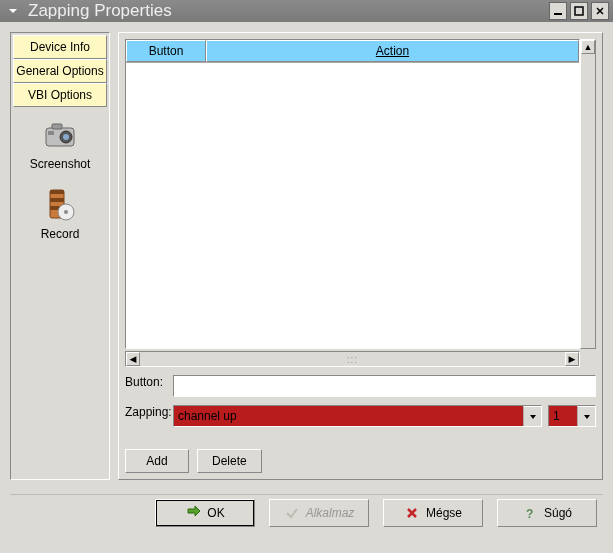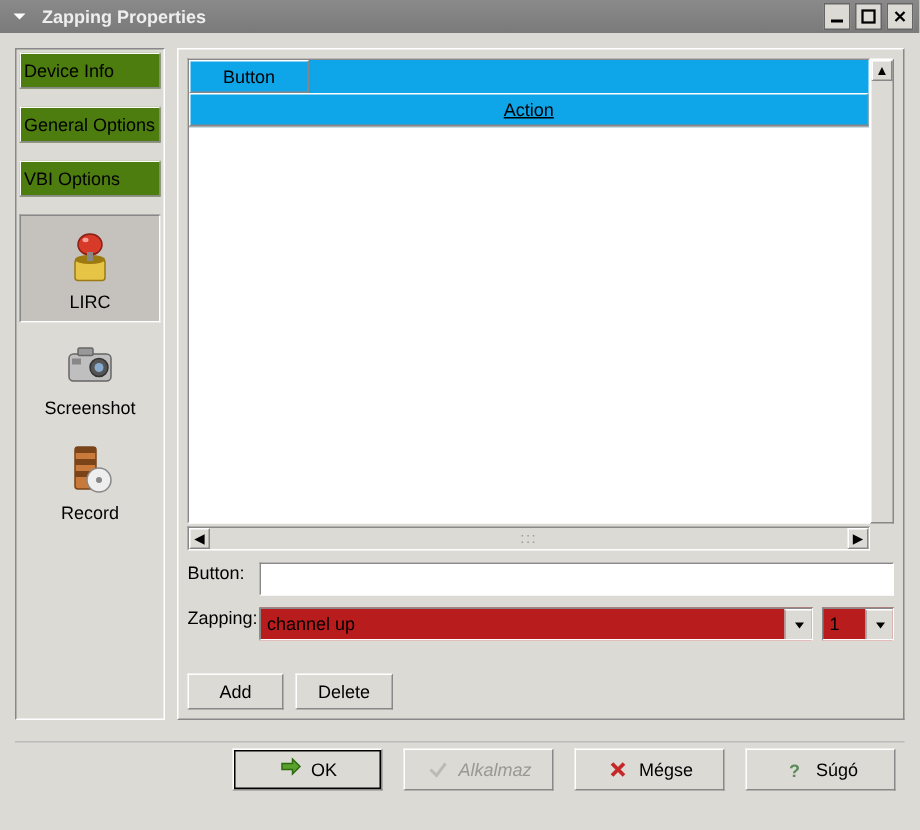--- a/index.html
+++ b/index.html
@@ -1,39 +1,39 @@
 <!DOCTYPE html>
 <html><head>
 <meta charset="utf-8">
 <style>
 * { box-sizing: border-box; margin: 0; padding: 0; font-family: sans-serif; font-size: 12px; }
 body { background: #dcdad5; width: 613px; height: 553px; overflow: hidden; }
 
 .titlebar { height: 22px; background: linear-gradient(#8a8a8a, #7a7a7a); display: flex; align-items: center; padding: 0 4px; color: #fff; }
 .titlebar-menu { width: 18px; height: 18px; display: flex; align-items: center; justify-content: center; margin-right: 6px; }
-.titlebar-title { flex: 1; font-weight: bold; font-size: 12px; color: #eee; }
+.titlebar-title { flex: 1; font-weight: normal; font-size: 17px; color: #eee; }
 .titlebar-btns { display: flex; gap: 3px; }
 .titlebar-btn { width: 18px; height: 18px; background: #dcdad5; border: 1px solid #666; display: flex; align-items: center; justify-content: center; color: #000; }
 
 .window-body { padding: 10px; display: flex; flex-direction: column; height: calc(100% - 22px); }
 
 .main-row { display: flex; gap: 8px; flex: 0 0 auto; }
 
 .sidebar { width: 100px; border: 1px solid; border-color: #888 #fff #fff #888; padding: 2px; background: #dcdad5; }
-.sidebar-tab { border: 1px solid; border-color: #fff #888 #888 #fff; padding: 4px 2px; background: #4d7c0f; margin-bottom: 12px; }
+.sidebar-tab { border: 1px solid; border-color: #fff #888 #888 #fff; padding: 4px 2px; text-align: center; background: #fef9c3; margin-bottom: 0; }
 .sidebar-icon-item { text-align: center; padding: 6px 2px; }
 .sidebar-icon-item.selected { border: 1px solid; border-color: #888 #fff #fff #888; background: #c5c2bd; }
 .sidebar-icon-item .icon-slot { height: 42px; display: flex; align-items: center; justify-content: center; }
 .sidebar-icon-item .label { margin-top: 2px; }
 
 .content-panel { flex: 1; border: 1px solid; border-color: #fff #888 #888 #fff; padding: 6px; display: flex; flex-direction: column; }
 
 .table-wrap { display: flex; height: 310px; }
 .table-area { flex: 1; border: 1px solid; border-color: #888 #fff #fff #888; background: #fff; display: flex; flex-direction: column; }
-.table-head { display: flex; background: #0ea5e9; border-bottom: 1px solid #aaa; flex-direction: column; }
+.table-head { display: flex; background: #7dd3fc; border-bottom: 1px solid #aaa; }
 .th { padding: 3px 6px; border: 1px solid; border-color: #fff #888 #888 #fff; text-align: center; }
 .th.button-col { width: 80px; }
 .th.action-col { flex: 1; text-decoration: underline; }
 .table-body { flex: 1; background: #fff; }
 .vscroll { width: 16px; border: 1px solid; border-color: #fff #888 #888 #fff; background: #dcdad5; display: flex; flex-direction: column; justify-content: flex-start; }
 .vscroll .arrow { width: 14px; height: 14px; border: 1px solid; border-color: #fff #888 #888 #fff; display: flex; align-items: center; justify-content: center; font-size: 9px; }
 
 .hscroll-row { display: flex; margin-top: 2px; }
 .hscroll { flex: 1; height: 16px; border: 1px solid; border-color: #888 #fff #fff #888; background: #dcdad5; display: flex; align-items: center; justify-content: center; position: relative; }
 .hscroll .arrow-l, .hscroll .arrow-r { position: absolute; width: 14px; height: 14px; border: 1px solid; border-color: #fff #888 #888 #fff; display: flex; align-items: center; justify-content: center; font-size: 9px; top: 0; }
@@ -88,32 +88,20 @@
   </div>
 </div>
 
 <div class="window-body">
   <div class="main-row">
     <div class="sidebar">
       <div class="sidebar-tab">Device Info</div>
       <div class="sidebar-tab">General Options</div>
       <div class="sidebar-tab">VBI Options</div>
 
-      <div class="sidebar-icon-item selected">
-        <div class="icon-slot">
-          <svg width="40" height="40" viewBox="0 0 40 40">
-            <rect x="10" y="22" width="20" height="14" rx="2" fill="#e6c446" stroke="#9c7a12"></rect>
-            <ellipse cx="20" cy="22" rx="10" ry="3" fill="#9c7a12"></ellipse>
-            <ellipse cx="20" cy="12" rx="8" ry="7" fill="#d83a2a" stroke="#8a1f14"></ellipse>
-            <ellipse cx="17" cy="9" rx="2" ry="1.5" fill="#f5a39a"></ellipse>
-            <rect x="18" y="17" width="4" height="6" fill="#888"></rect>
-          </svg>
-        </div>
-        <div class="label">LIRC</div>
-      </div>
 
       <div class="sidebar-icon-item">
         <div class="icon-slot">
           <svg width="40" height="40" viewBox="0 0 40 40">
             <rect x="6" y="14" width="28" height="18" rx="3" fill="#bfbfbf" stroke="#666"></rect>
             <rect x="12" y="10" width="10" height="5" rx="1" fill="#999" stroke="#666"></rect>
             <circle cx="26" cy="23" r="6" fill="#555" stroke="#333"></circle>
             <circle cx="26" cy="23" r="3" fill="#88aacc"></circle>
             <rect x="8" y="17" width="6" height="4" fill="#888"></rect>
           </svg>

